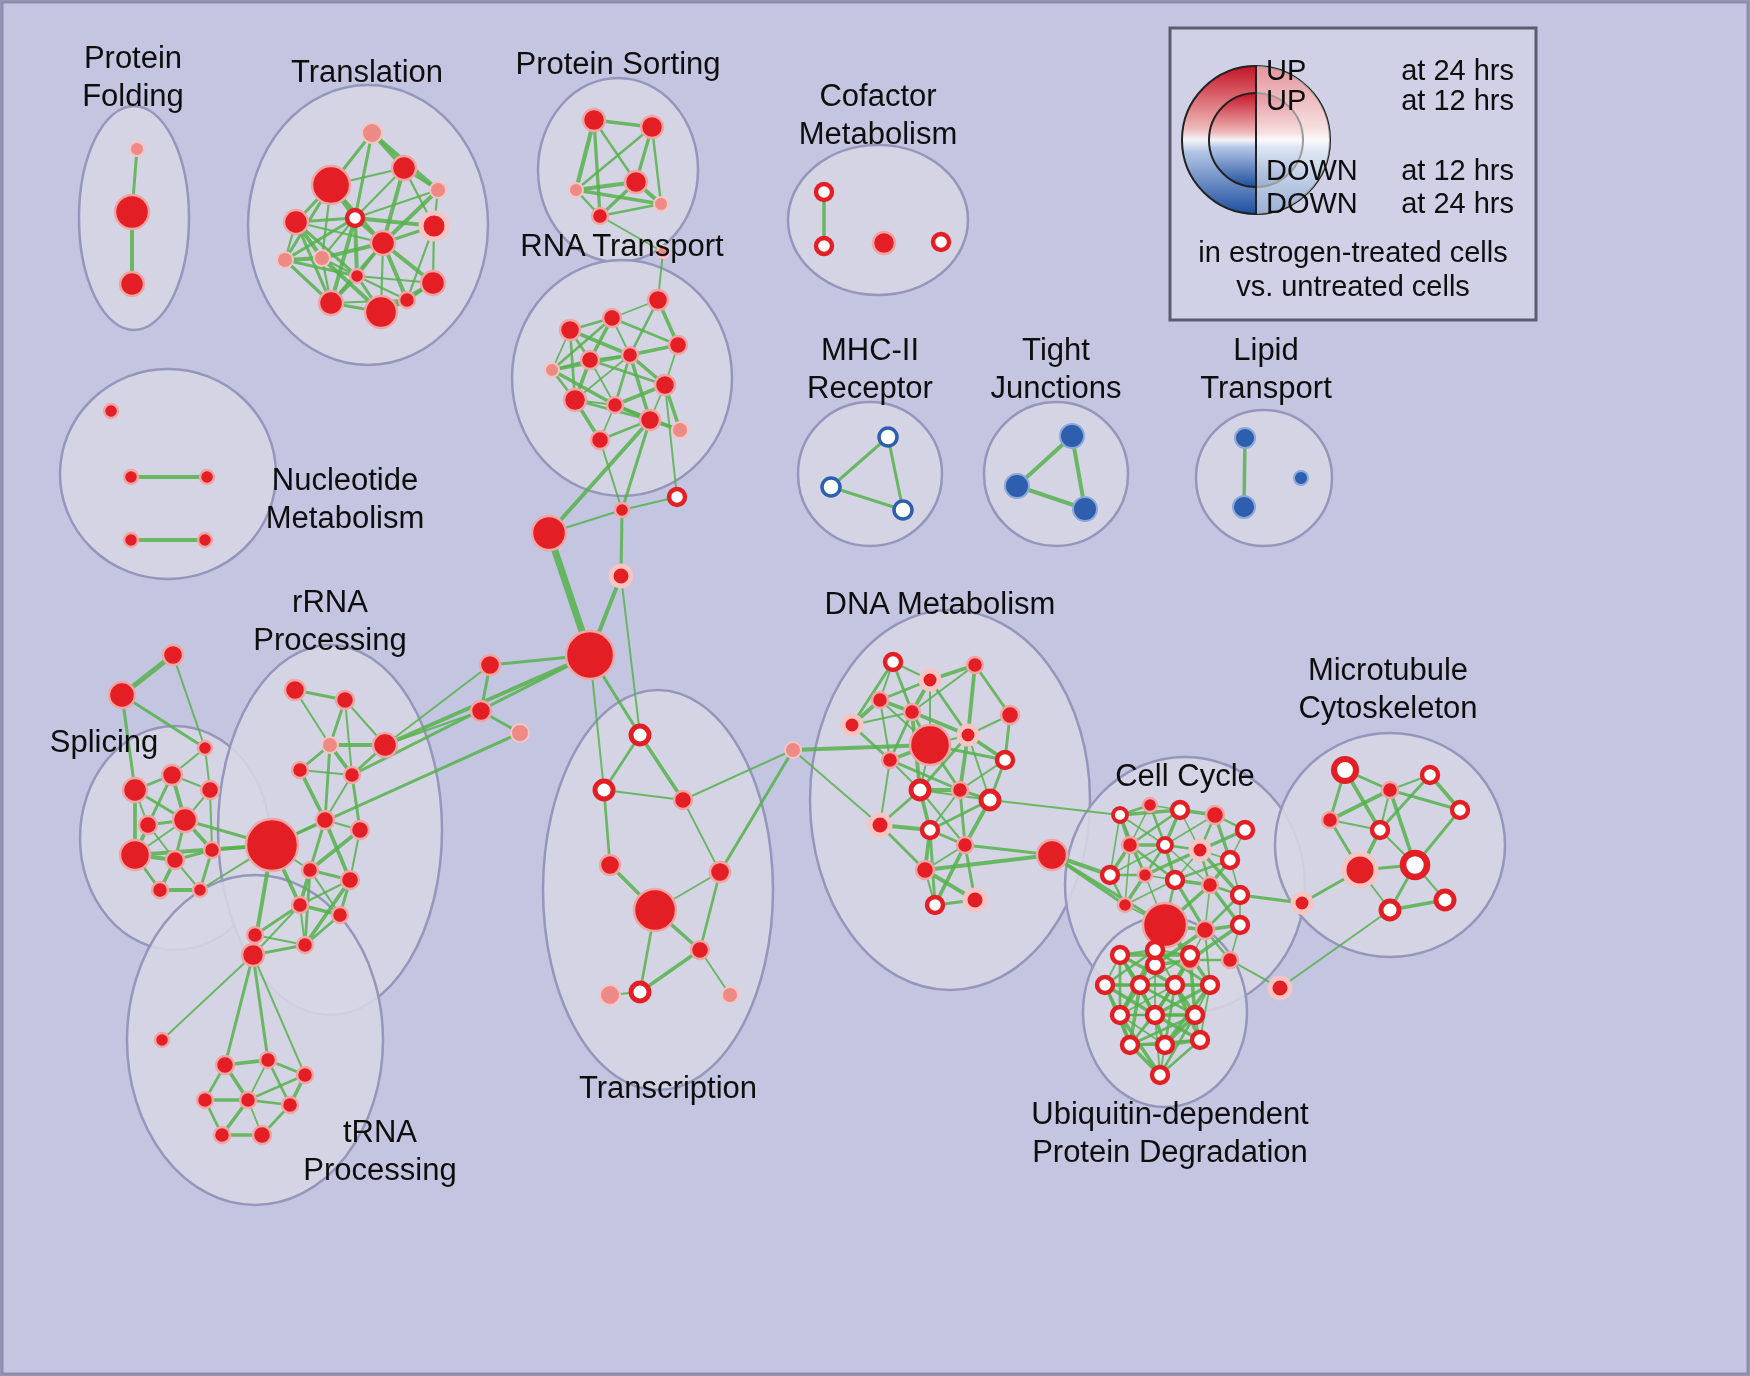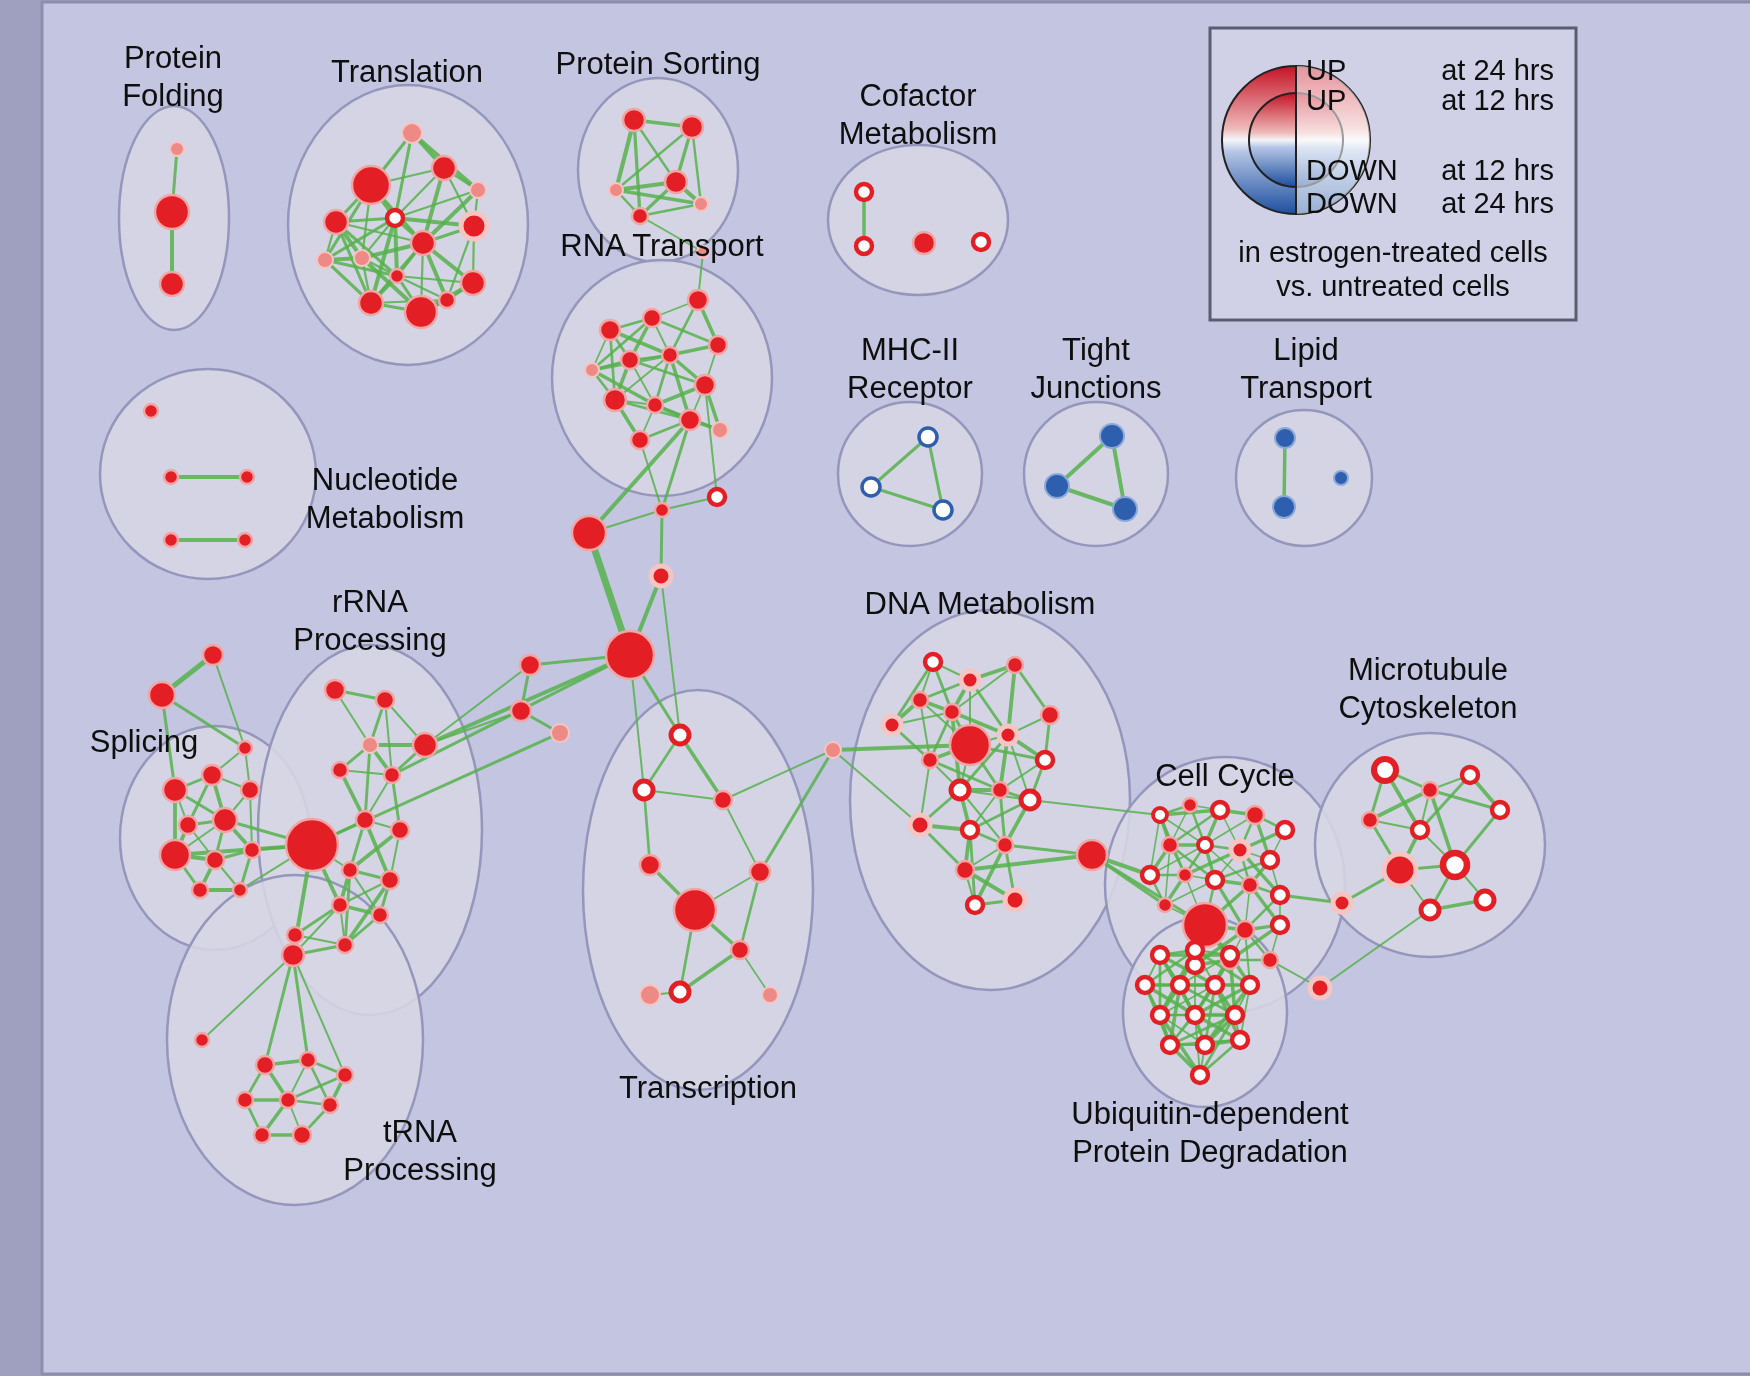--- a/index.html
+++ b/index.html
@@ -1,16 +1,16 @@
 <!DOCTYPE html>
 <html><head>
 <meta charset="utf-8">
 <style>
   html,body{margin:0;padding:0;background:#9fa0bf;}
-  #stage{width:1540px;height:1376px;position:relative;margin-left:40px;}
+  #stage{width:1540px;height:1376px;position:relative;}
   svg{display:block;}
   svg text{font-family:"Liberation Sans","DejaVu Sans",sans-serif;}
 </style>
 </head>
 <body>
 
 <div id="stage">
   <svg id="net" width="1750" height="1376" xmlns="http://www.w3.org/2000/svg" viewBox="0 0 1750 1376">
       <rect x="2" y="2" width="1746" height="1372" fill="#c4c5e0" stroke="#8d8eae" stroke-width="3"></rect>
       <g>

